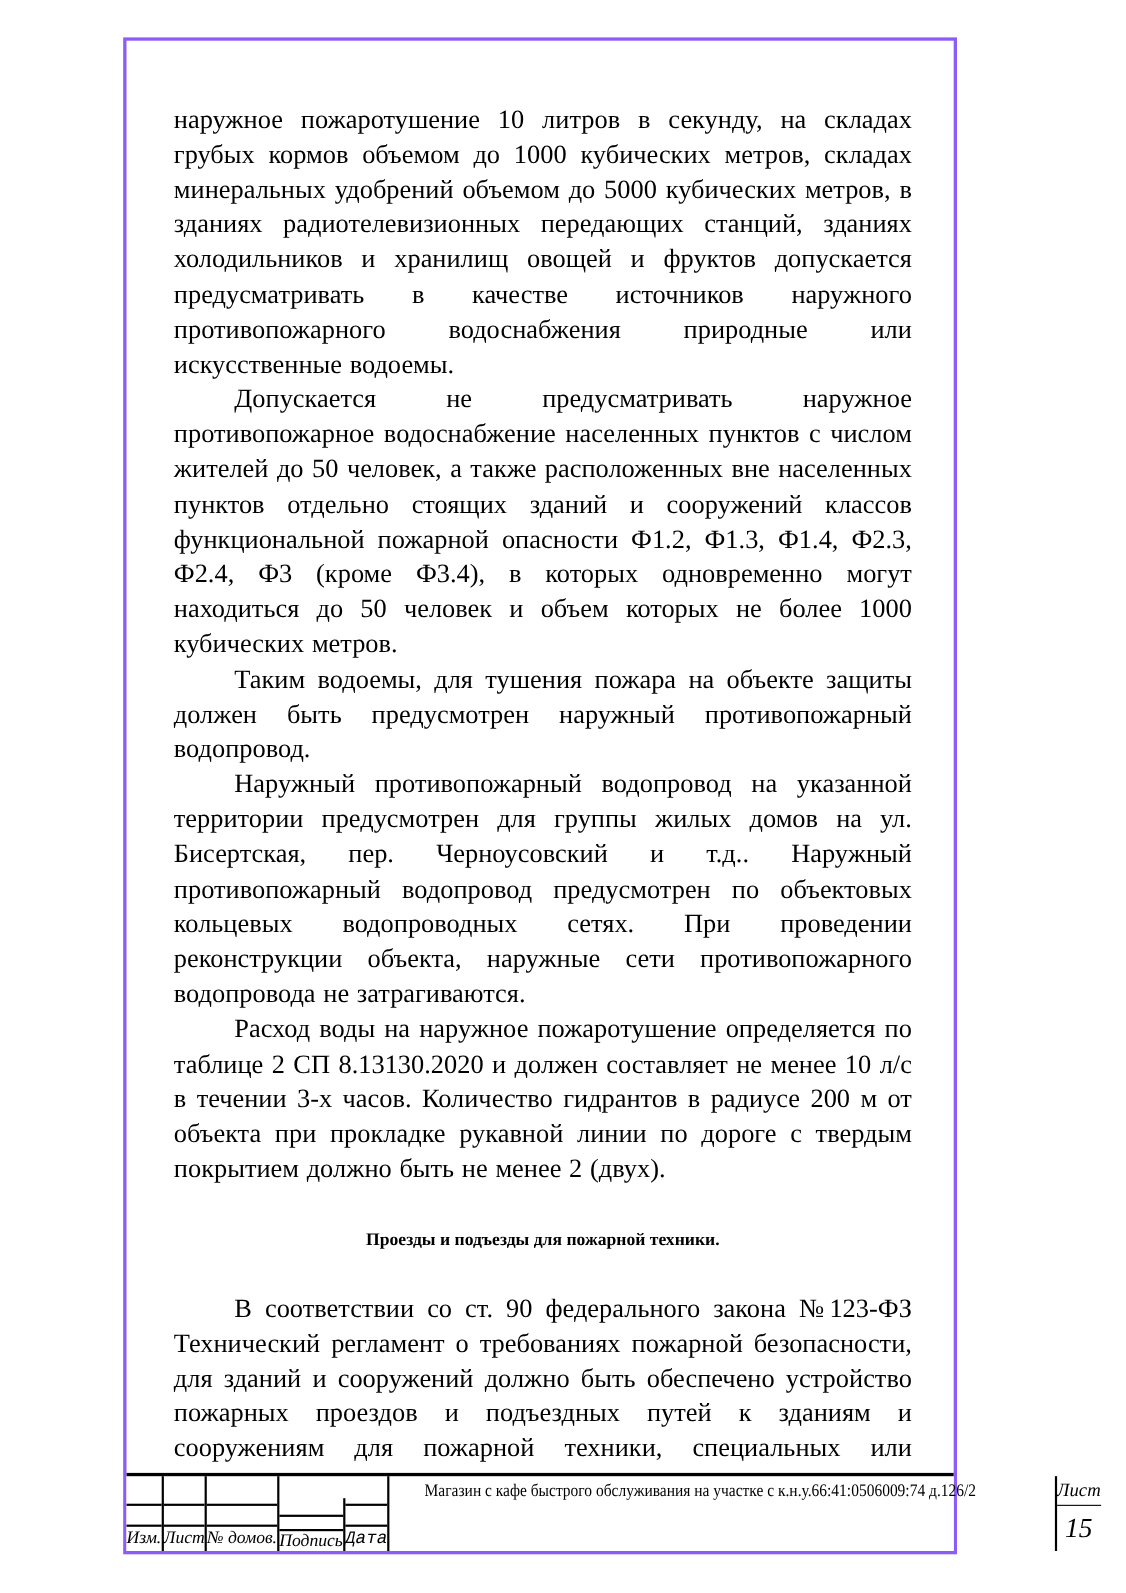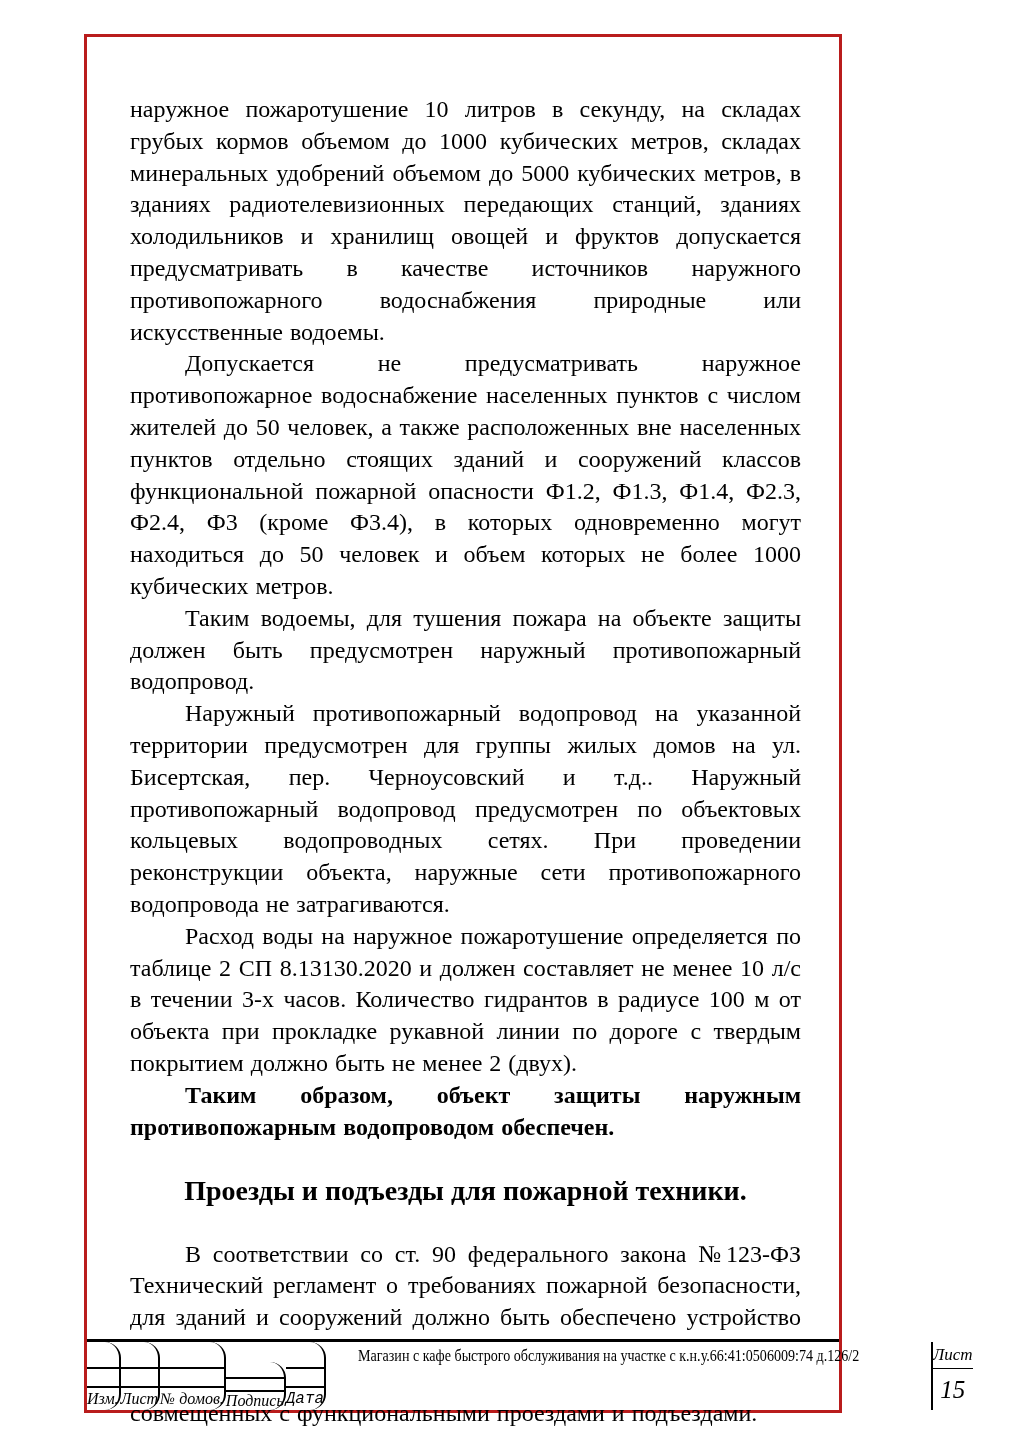--- a/index.html
+++ b/index.html
@@ -8,65 +8,64 @@
     position: relative;
     width: 1024px;
     height: 1448px;
     background: #ffffff;
     overflow: hidden;
     font-family: "Liberation Serif", "DejaVu Serif", serif;
     color: #000000;
   }
   .frame {
     position: absolute;
-    left: 84px;
+    left: 112px;
     top: 34px;
     width: 758px;
     height: 1379px;
-    border: 3px solid #b91c1c;
+    border: 3px solid #8b5cf6;
   }
   .content {
     position: absolute;
     top: 0;
     left: 43px;
     right: 38px;
     padding-top: 57px;
   }
   .para {
     font-size: 24px;
     line-height: 31.8px;
     text-align: justify;
     text-indent: 55px;
     word-spacing: 1px;
   }
   .para.no-indent { text-indent: 0; }
   .para.bold { font-weight: bold; }
   .heading {
-    font-size: 28px;
+    font-size: 16px;
     line-height: 31.8px;
     font-weight: bold;
     text-align: center;
     margin: 31.8px 0;
   }
   
   .stamp {
     position: absolute;
     left: 0;
     right: 0;
     bottom: 0;
     height: 71px;
     border-top: 3px solid #000000;
     display: flex;
     background: #ffffff;
   }
   .scol {
     border-right: 2px solid #000000;
     display: flex;
     flex-direction: column;
-    border-radius: 16px;
   }
   .c1 { width: 42px; }
   .c2 { width: 48px; }
   .c3 { width: 120px; }
   .c4 { width: 71px; margin-top: 20px; }
   .c5 { width: 48px; font-family: Liberation Mono, monospace; }
   .c6 { flex: 1; border-right: 2px solid #000000; margin-left: 28px; }
   .c7 { width: 46px; border-right: none; display: flex; flex-direction: column; }
   .scell { height: 27px; border-bottom: 2px solid #000000; }
   .scell.mid { height: 19px; }
@@ -112,22 +111,21 @@
 <body>
 
 <div class="page">
   <div class="frame">
 
     <div class="content">
       <p class="para no-indent">наружное пожаротушение 10 литров в секунду, на складах грубых кормов объемом до 1000 кубических метров, складах минеральных удобрений объемом до 5000 кубических метров, в зданиях радиотелевизионных передающих станций, зданиях холодильников и хранилищ овощей и фруктов допускается предусматривать в качестве источников наружного противопожарного водоснабжения природные или искусственные водоемы.</p>
       <p class="para">Допускается не предусматривать наружное противопожарное водоснабжение населенных пунктов с числом жителей до 50 человек, а также расположенных вне населенных пунктов отдельно стоящих зданий и сооружений классов функциональной пожарной опасности Ф1.2, Ф1.3, Ф1.4, Ф2.3, Ф2.4, Ф3 (кроме Ф3.4), в которых одновременно могут находиться до 50 человек и объем которых не более 1000 кубических метров.</p>
       <p class="para">Таким водоемы, для тушения пожара на объекте защиты должен быть предусмотрен наружный противопожарный водопровод.</p>
       <p class="para">Наружный противопожарный водопровод на указанной территории предусмотрен для группы жилых домов на ул. Бисертская, пер. Черноусовский и т.д.. Наружный противопожарный водопровод предусмотрен по объектовых кольцевых водопроводных сетях. При проведении реконструкции объекта, наружные сети противопожарного водопровода не затрагиваются.</p>
-      <p class="para">Расход воды на наружное пожаротушение определяется по таблице 2 СП 8.13130.2020 и должен составляет не менее 10 л/с в течении 3-х часов. Количество гидрантов в радиусе 100 м от объекта при прокладке рукавной линии по дороге с твердым покрытием должно быть не менее 2 (двух).</p>
-      <p class="para bold">Таким образом, объект защиты наружным противопожарным водопроводом обеспечен.</p>
+      <p class="para">Расход воды на наружное пожаротушение определяется по таблице 2 СП 8.13130.2020 и должен составляет не менее 10 л/с в течении 3-х часов. Количество гидрантов в радиусе 200 м от объекта при прокладке рукавной линии по дороге с твердым покрытием должно быть не менее 2 (двух).</p>
       <h2 class="heading">Проезды и подъезды для пожарной техники.</h2>
       <p class="para">В соответствии со ст. 90 федерального закона №123-ФЗ Технический регламент о требованиях пожарной безопасности, для зданий и сооружений должно быть обеспечено устройство пожарных проездов и подъездных путей к зданиям и сооружениям для пожарной техники, специальных или совмещенных с функциональными проездами и подъездами.</p>
     </div>
 
     <div class="stamp">
       <div class="scol c1">
         <div class="scell"></div>
         <div class="scell mid"></div>
         <div class="scell lab">Изм.</div>
       </div>

